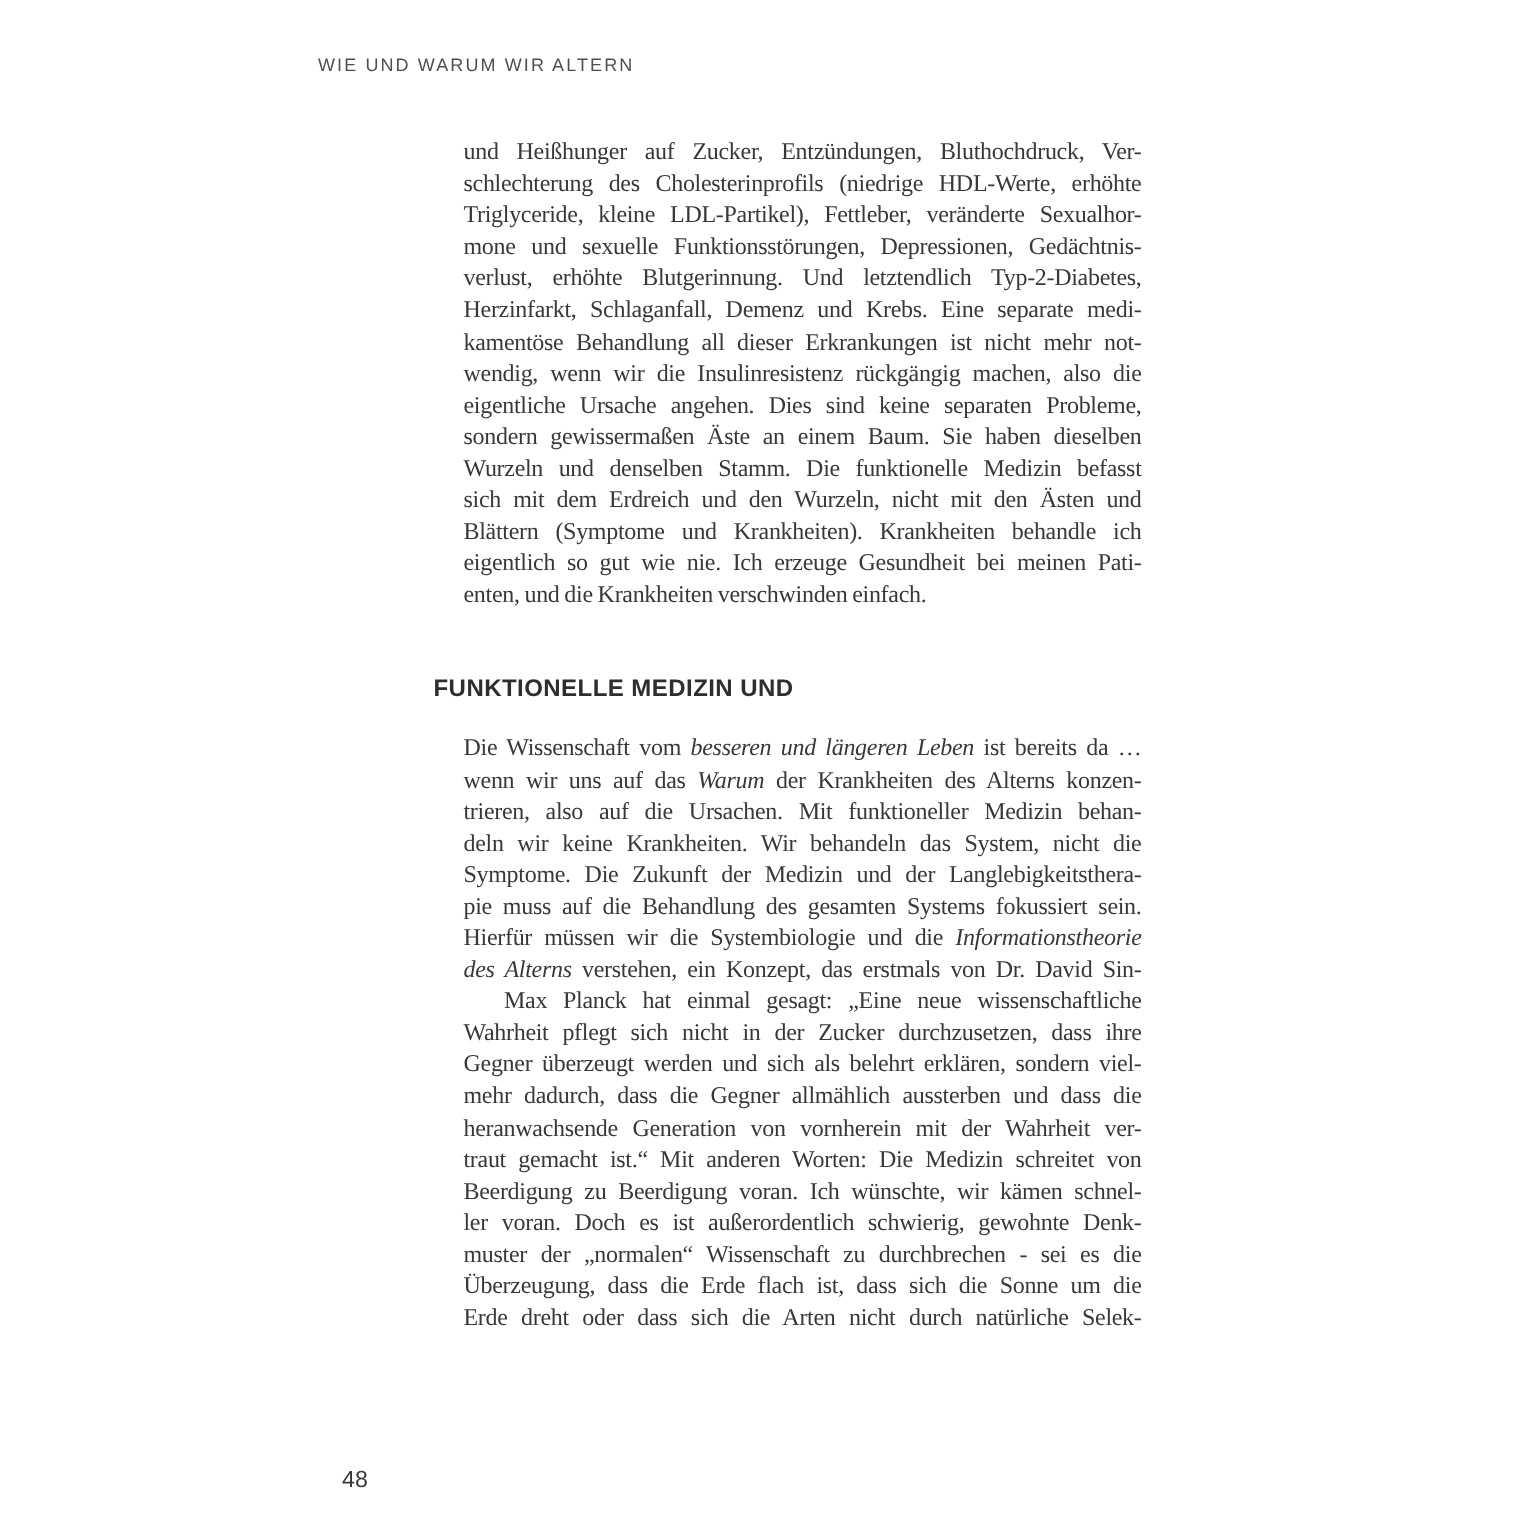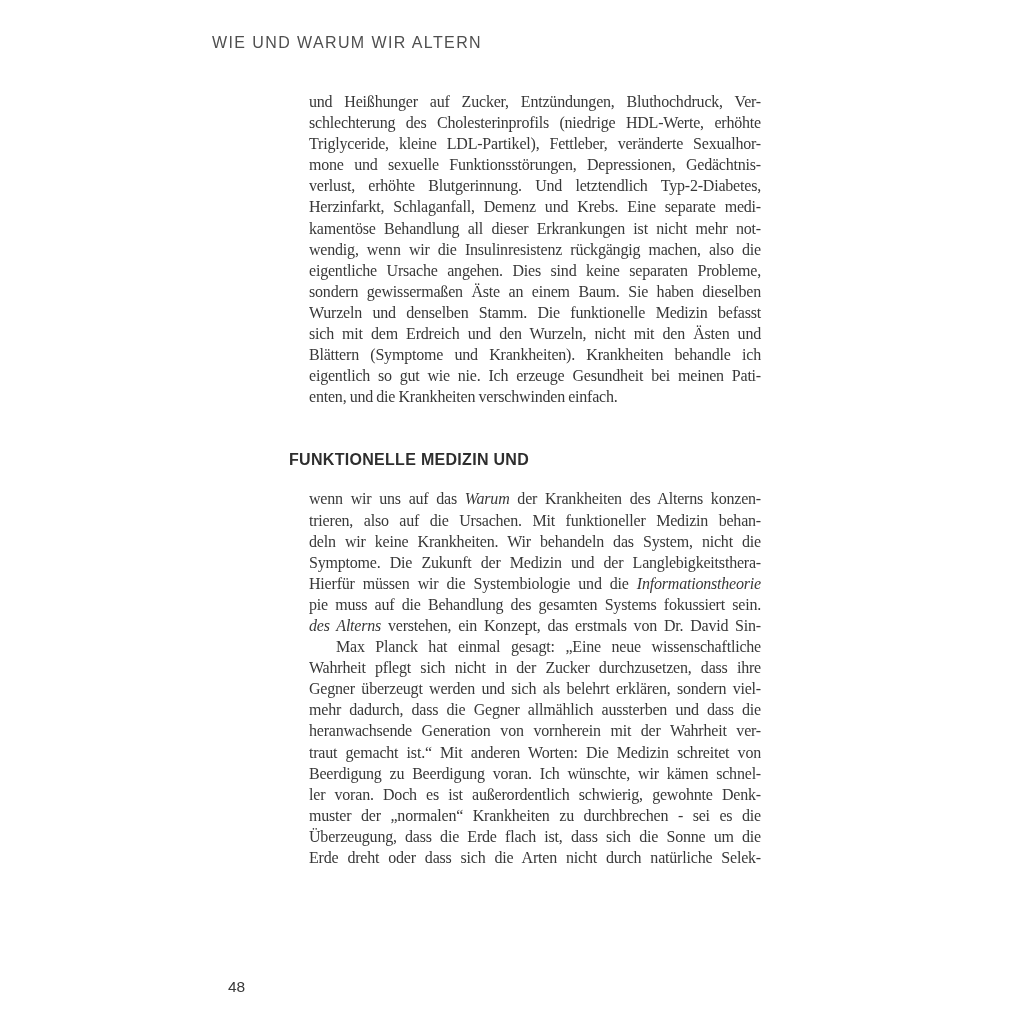--- a/index.html
+++ b/index.html
@@ -11,21 +11,21 @@
   .page {
     position: relative;
     width: 1024px; height: 1024px;
     background: var(--background, #ffffff);
     overflow: hidden;
   }
   .running-head {
     position: absolute;
     left: 212px; top: 36px;
     font-family: "Liberation Sans", sans-serif;
-    font-size: 16px; line-height: 14px;
+    font-size: 12px; line-height: 14px;
     letter-spacing: 1.4px;
     color: var(--muted, #4f4f4f);
   }
   .text-block {
     position: absolute;
     left: 289px; top: 91px;
     width: 472px;
     color: var(--text, #383838);
   }
   .paragraph { margin: 0; }
@@ -87,38 +87,39 @@
         <div class="line"><span>Blättern (Symptome und Krankheiten). Krankheiten behandle ich</span></div>
         <div class="line"><span>eigentlich so gut wie nie. Ich erzeuge Gesundheit bei meinen Pati-</span></div>
         <div class="line last"><span>enten, und die Krankheiten verschwinden einfach.</span></div>
       </section>
 
     <h2 class="section-heading">
       <span class="heading-line">FUNKTIONELLE MEDIZIN UND</span>
     </h2>
 
     <section class="paragraph">
+        <div class="line"><span>Die Wissenschaft vom </span><em>besseren und längeren Leben</em><span> ist bereits da …</span></div>
         <div class="line"><span>wenn wir uns auf das </span><em>Warum</em><span> der Krankheiten des Alterns konzen-</span></div>
         <div class="line"><span>trieren, also auf die Ursachen. Mit funktioneller Medizin behan-</span></div>
         <div class="line"><span>deln wir keine Krankheiten. Wir behandeln das System, nicht die</span></div>
         <div class="line"><span>Symptome. Die Zukunft der Medizin und der Langlebigkeitsthera-</span></div>
+        <div class="line"><span>pie muss auf die Behandlung des gesamten Systems fokussiert sein.</span></div>
         <div class="line"><span>Hierfür müssen wir die Systembiologie und die </span><em>Informationstheorie</em></div>
-        <div class="line"><span>pie muss auf die Behandlung des gesamten Systems fokussiert sein.</span></div>
         <div class="line"><em>des Alterns</em><span> verstehen, ein Konzept, das erstmals von Dr. David Sin-</span></div>
       </section>
 
     <section class="paragraph">
         <div class="line indent"><span>Max Planck hat einmal gesagt: „Eine neue wissenschaftliche</span></div>
         <div class="line"><span>Wahrheit pflegt sich nicht in der Zucker durchzusetzen, dass ihre</span></div>
         <div class="line"><span>Gegner überzeugt werden und sich als belehrt erklären, sondern viel-</span></div>
         <div class="line"><span>mehr dadurch, dass die Gegner allmählich aussterben und dass die</span></div>
         <div class="line"><span>heranwachsende Generation von vornherein mit der Wahrheit ver-</span></div>
         <div class="line"><span>traut gemacht ist.“ Mit anderen Worten: Die Medizin schreitet von</span></div>
         <div class="line"><span>Beerdigung zu Beerdigung voran. Ich wünschte, wir kämen schnel-</span></div>
         <div class="line"><span>ler voran. Doch es ist außerordentlich schwierig, gewohnte Denk-</span></div>
-        <div class="line"><span>muster der „normalen“ Krankheiten zu durchbrechen - sei es die</span></div>
+        <div class="line"><span>muster der „normalen“ Wissenschaft zu durchbrechen - sei es die</span></div>
         <div class="line"><span>Überzeugung, dass die Erde flach ist, dass sich die Sonne um die</span></div>
         <div class="line"><span>Erde dreht oder dass sich die Arten nicht durch natürliche Selek-</span></div>
       </section>
   </main>
 
   <footer class="page-number">48</footer>
 </div>
 
 </body></html>

